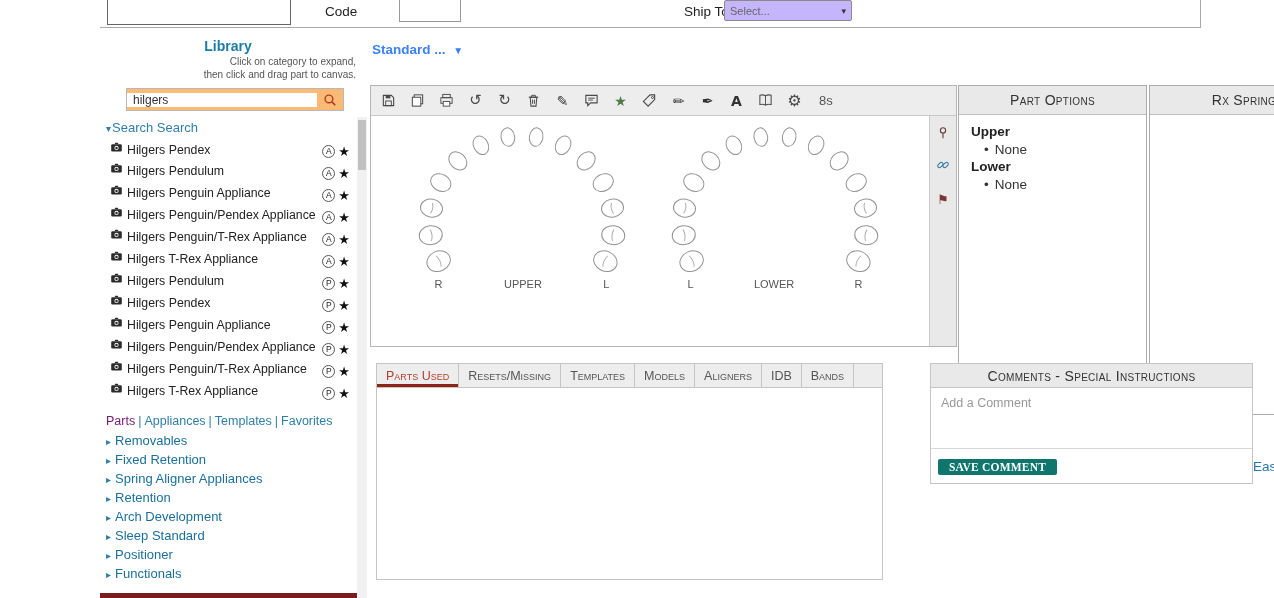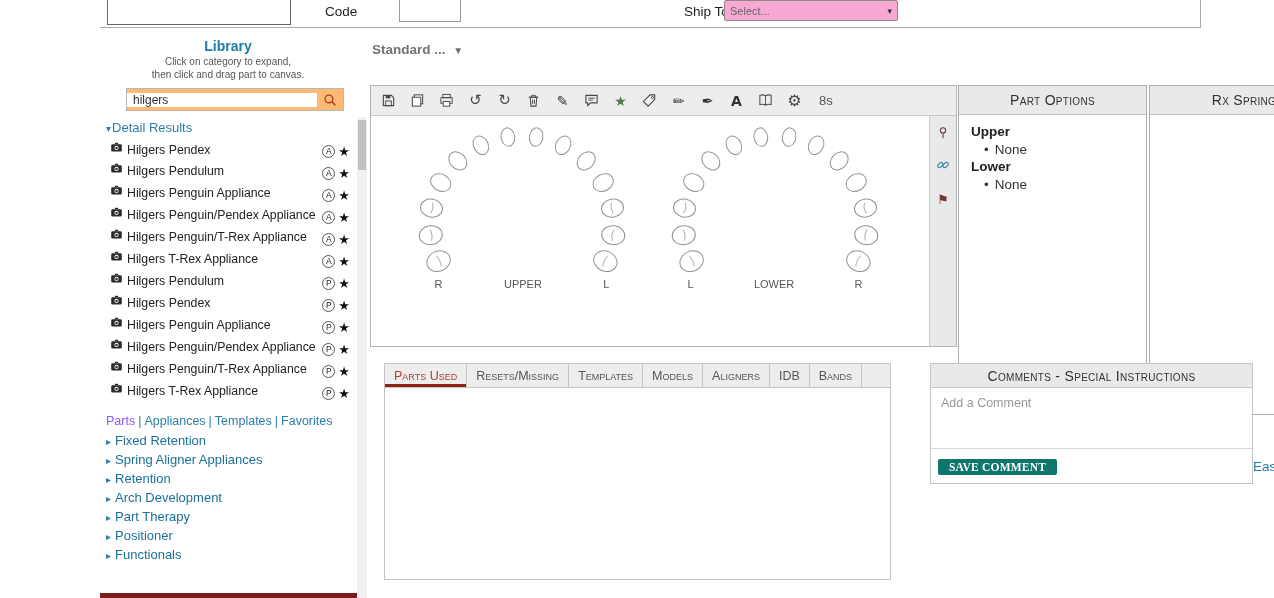--- a/index.html
+++ b/index.html
@@ -6,53 +6,53 @@
   html,body{background:#fff}
   body{font-family:"Liberation Sans","DejaVu Sans",sans-serif;color:#333}
   .screen{position:relative;width:1274px;height:598px;overflow:hidden;background:#fff}
 
   
   .tf-box{position:absolute;left:107px;top:-10px;width:184px;height:35px;border:1px solid #666;background:#fff}
   .tf-label{position:absolute;top:4px;font-size:13.5px;color:#222}
   .code-label{left:325px}
   .shipto-label{left:684px}
   .tf-input-sm{position:absolute;left:399px;top:-6px;width:62px;height:28px;border:1px solid #999;font-size:12px;padding:0 4px;font-family:inherit}
-  .tf-select{position:absolute;left:724px;top:0;width:174px;height:21px;border:1px solid #8a8a8a;background:#f9a8d4;display:flex;align-items:center;justify-content:space-between;padding:0 5px;font-size:11px;color:#666;border-radius:2px;cursor:pointer}
+  .tf-select{position:absolute;left:724px;top:0;width:128px;height:21px;border:1px solid #8a8a8a;background:#c4b5fd;display:flex;align-items:center;justify-content:space-between;padding:0 5px;font-size:11px;color:#666;border-radius:2px;cursor:pointer}
   .tf-select .caret{font-size:9px;color:#333}
   .tf-bottom{position:absolute;left:100px;top:27px;width:1101px;border-top:1px solid #aaa}
   .tf-right{position:absolute;left:1200px;top:0;height:27px;border-left:1px solid #aaa}
 
   
   .sidebar{position:absolute;left:100px;top:38px;width:256px}
   .lib-title{text-align:center;color:#1b7ca6;font-weight:bold;font-size:14px}
-  .lib-instr{text-align:center;font-size:10px;color:#555;line-height:1.25;margin-top:2px}
+  .lib-instr{text-align:right;font-size:10px;color:#555;line-height:1.25;margin-top:2px}
   .search-box{display:flex;align-items:center;border:1px solid #b8b8b8;height:23px;margin:7px 12px 0 26px;background:#fdba74}
   .search-input{flex:1;border:none;outline:none;font-size:12px;padding:0 6px;font-family:inherit;color:#333;min-width:0}
   .search-btn{width:26px;display:flex;align-items:center;justify-content:center;cursor:pointer}
   .results-header{color:#2e7ea8;font-size:13px;margin:9px 0 3px 6px;cursor:pointer}
   .results-header .caret-down{font-size:10px;margin-right:1px}
   .result-row{display:flex;align-items:flex-end;padding:1.5px 6px 1.5px 10px;font-size:12.3px;color:#222;line-height:1.3;cursor:pointer}
   .result-row .cam{flex:0 0 auto;margin:1px 4px 0 0}
   .result-row .rname{flex:1 1 auto;padding-right:3px}
   .result-row .rright{flex:0 0 auto;display:flex;align-items:center;gap:3px;margin-top:1px}
   .badge{display:inline-flex;width:13px;height:13px;border:1px solid #555;border-radius:50%;font-size:8.5px;align-items:center;justify-content:center;color:#222;background:#fff}
   .fav-star{font-size:13px;color:#111;line-height:1;cursor:pointer}
   .lib-nav{margin:12px 0 0 6px;font-size:12.5px}
   .lib-nav a{color:#2e7ea8;text-decoration:none;cursor:pointer}
-  .lib-nav a.active{color:#8b5cf6;}
+  .lib-nav a.active{color:#701a75;}
   .lib-nav .sep{color:#2e7ea8;margin:0 3px}
   .cat-list{margin-top:4px}
   .cat-row{margin-left:6px;font-size:13px;color:#1b6f9b;line-height:18px;cursor:pointer;white-space:nowrap}
   .cat-row .arr{font-size:10px;margin-right:4px;color:#2e7ea8}
   .maroon-bar{position:absolute;left:100px;top:593px;width:257px;height:5px;background:#7b1d1d}
   .vscroll{position:absolute;left:357px;top:117px;width:10px;height:481px;background:#f1f1f1;cursor:pointer}
   .vthumb{position:absolute;left:1px;top:3px;width:8px;height:50px;background:#c1c1c1}
 
   
-  .template-bar{position:absolute;left:372px;top:42px;font-size:13.5px;font-weight:bold;color:#737373;cursor:pointer}
+  .template-bar{position:absolute;left:372px;top:42px;font-size:13.5px;font-weight:bold;color:#3b82f6;cursor:pointer}
   .template-bar .caret{font-size:10px;margin-left:4px}
 
   
   .main-block{position:absolute;left:370px;top:85px;width:587px;height:262px;border:1px solid #b5b5b5;background:#fff}
   .toolbar{height:30px;background:#ededed;border-bottom:1px solid #c8c8c8;display:flex;align-items:center;padding:0 9px;gap:12px}
   .tbtn{width:17px;height:18px;display:flex;align-items:center;justify-content:center;cursor:pointer}
   .tbtn svg{display:block}
   .glyph{font-family:"DejaVu Sans",sans-serif;line-height:1}
   .duration{font-size:13px;color:#555;margin-left:4px}
   .canvas{position:relative;height:230px;display:flex;align-items:flex-start;justify-content:space-evenly;padding:10px 34px 0 4px}
@@ -65,21 +65,21 @@
   .panel{position:absolute;top:85px;height:330px;border:1px solid #ababab;background:#fff}
   .part-options{left:958px;width:189px}
   .rx-detail{left:1149px;width:190px}
   .panel-header{height:29px;background:#e9e9e9;border-bottom:1px solid #bdbdbd;display:flex;align-items:center;justify-content:center;font-variant:small-caps;font-size:14px;color:#333;letter-spacing:.3px}
   .panel-body{padding:8px 12px;font-size:13.5px}
   .po-label{font-weight:bold;color:#222;line-height:18px}
   .po-item{padding-left:13px;color:#333;line-height:17px}
   .po-item .bullet{margin-right:6px}
 
   
-  .bottom-block{position:absolute;left:384px;top:363px;width:507px}
+  .bottom-block{position:absolute;left:376px;top:363px;width:507px}
   .tab-bar{height:25px;background:#ededed;border:1px solid #c5c5c5;display:flex}
   .tab{padding:0 9px;display:flex;align-items:center;font-variant:small-caps;font-size:12.5px;color:#555;border-right:1px solid #c5c5c5;cursor:pointer;white-space:nowrap}
   .tab.active{color:#b0402f;box-shadow:inset 0 -3px 0 #8e2418}
   .tab-content{height:192px;background:#fff;border:1px solid #c5c5c5;border-top:none}
 
   
   .comments{position:absolute;left:930px;top:363px;width:323px;border:1px solid #c5c5c5;background:#fff}
   .comments .panel-header{height:24px;border-bottom:1px solid #c5c5c5}
   .comment-input{display:block;width:100%;height:61px;border:none;border-bottom:1px solid #d8d8d8;padding:8px 10px;font-size:12.5px;font-family:inherit;outline:none;resize:none;color:#333}
   .comment-input::placeholder{color:#999}
@@ -112,21 +112,21 @@
     <div class="search-box">
       <input class="search-input" value="hilgers" style="">
       <span class="search-btn" id="search-btn">
           <svg width="14" height="14" viewBox="0 0 16 16" xmlns="http://www.w3.org/2000/svg">
             <circle cx="6.8" cy="6.8" r="4.4" fill="none" stroke="#b33a2c" stroke-width="1.6"></circle>
             <path d="M10.2 10.2L14 14" stroke="#b33a2c" stroke-width="1.9"></path>
           </svg>
         </span>
     </div>
     <div class="results-header">
-      <span class="caret-down">▾</span><span>Detail Results</span>
+      <span class="caret-down">▾</span><span>Search Search</span>
     </div>
     <div id="results-list">
         <div class="result-row">
           <span class="cam"><svg width="13" height="13" viewBox="0 0 16 16" xmlns="http://www.w3.org/2000/svg">
               <rect x="1.5" y="4" width="13" height="9" rx="1.5" fill="#2b2b2b"></rect>
               <path d="M5.5 4l1-1.8h3l1 1.8z" fill="#2b2b2b"></path>
               <circle cx="8" cy="8.5" r="2.6" fill="#fff"></circle>
               <circle cx="8" cy="8.5" r="1.5" fill="#2b2b2b"></circle>
             </svg></span>
           <span class="rname">Hilgers Pendex</span>
@@ -274,25 +274,26 @@
             </svg></span>
           <span class="rname">Hilgers T-Rex Appliance</span>
           <span class="rright">
             <span class="badge">P</span>
             <span class="fav-star">★</span>
           </span>
         </div>
       </div>
     <div id="nav-links" class="lib-nav"><a class="active">Parts</a><span class="sep">|</span><a>Appliances</a><span class="sep">|</span><a>Templates</a><span class="sep">|</span><a>Favorites</a></div>
     <div id="category-list" class="cat-list">
+        <div class="cat-row"><span class="arr">▸</span><span>Removables</span></div>
         <div class="cat-row"><span class="arr">▸</span><span>Fixed Retention</span></div>
         <div class="cat-row"><span class="arr">▸</span><span>Spring Aligner Appliances</span></div>
         <div class="cat-row"><span class="arr">▸</span><span>Retention</span></div>
         <div class="cat-row"><span class="arr">▸</span><span>Arch Development</span></div>
-        <div class="cat-row"><span class="arr">▸</span><span>Part Therapy</span></div>
+        <div class="cat-row"><span class="arr">▸</span><span>Sleep Standard</span></div>
         <div class="cat-row"><span class="arr">▸</span><span>Positioner</span></div>
         <div class="cat-row"><span class="arr">▸</span><span>Functionals</span></div>
       </div>
   </div>
   <div class="maroon-bar"></div>
   <div class="vscroll">
     <div class="vthumb"></div>
   </div>
 
   <div class="template-bar">

